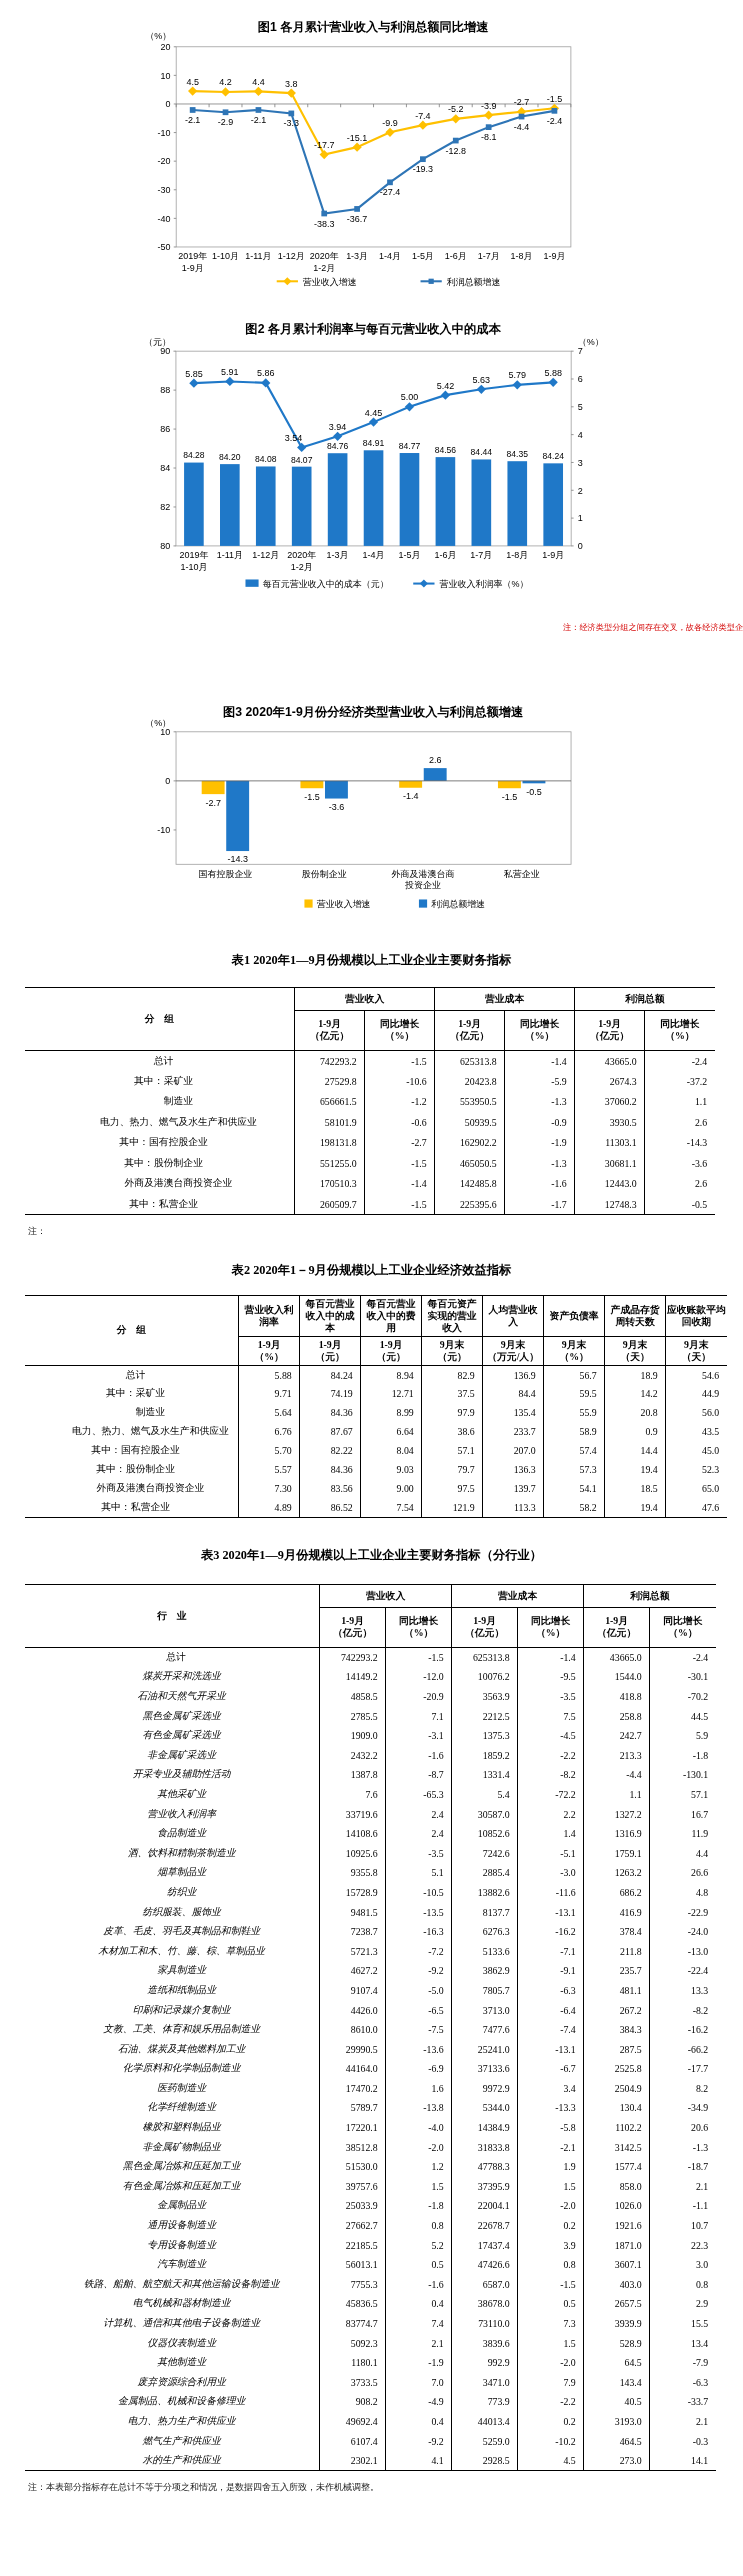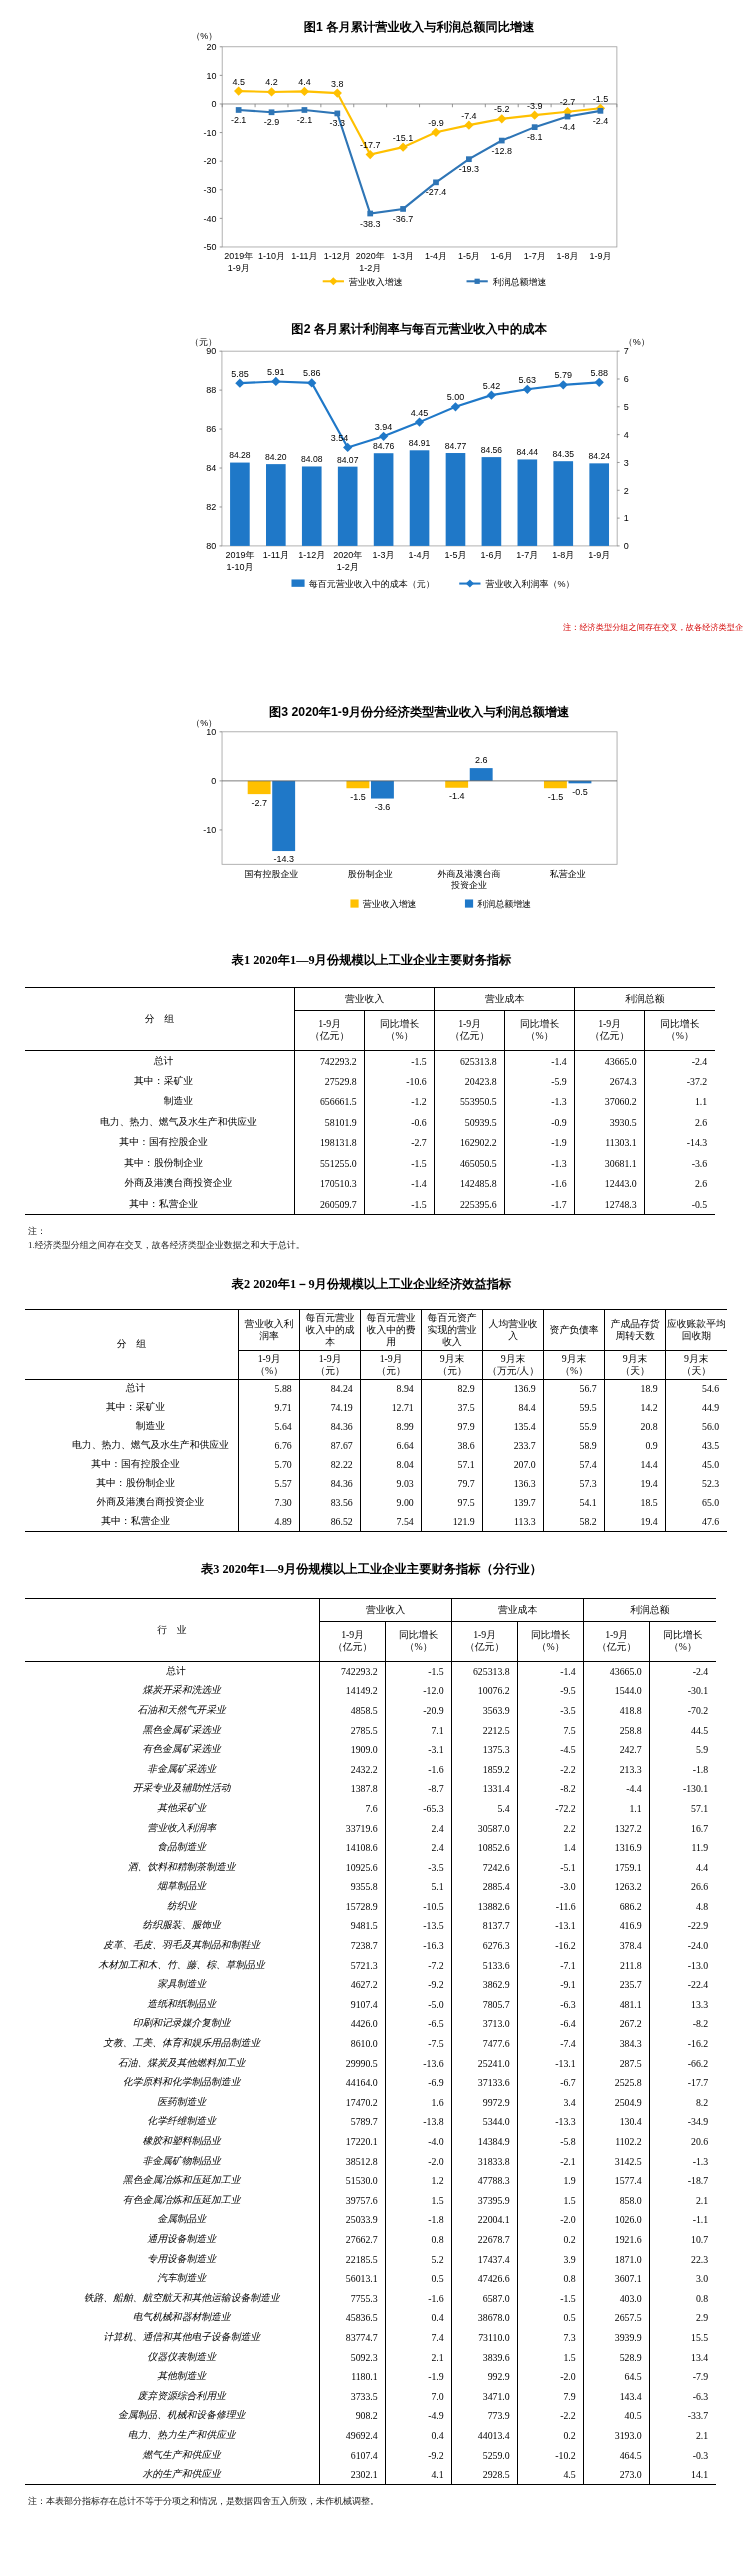--- a/index.html
+++ b/index.html
@@ -1,29 +1,29 @@
 <!DOCTYPE html>
 <html style="font-size:13px"><head>
 <meta charset="utf-8">
 <style>
   html,body{margin:0;padding:0;background:#fff;}
   body{width:743px;height:2576px;overflow:hidden;font-family:"Liberation Sans",sans-serif;color:#000;}
-  .fig{position:relative;margin-left:46px;}
+  .fig{position:relative;}
   svg text{fill:#000;}
   .cttl{font:bold 15px "Liberation Sans",sans-serif;text-anchor:middle;}
   .ax{font:11px "Liberation Sans",sans-serif;}
   .dl{font:11px "Liberation Sans",sans-serif;text-anchor:middle;}
   .dl2{font:10.5px "Liberation Sans",sans-serif;text-anchor:middle;}
   .mid-note{margin-top:18px;margin-left:563px;width:262px;white-space:nowrap;
     font:8.2px "Liberation Serif",serif;color:#d40000;}
   .tbl-title{font:bold 12.3px "Liberation Serif",serif;text-align:center;}
   table{border-collapse:collapse;table-layout:fixed;margin-left:24.6px;
     border-top:1.6px solid #000;border-bottom:1.6px solid #000;
     font-family:"Liberation Serif",serif;font-size:9.8px;}
-  th{font-weight:normal;vertical-align:middle;line-height:1.25;padding:1.6px 0.8px;}
+  th{font-weight:bold;vertical-align:middle;line-height:1.25;padding:1.6px 0.8px;}
   td{padding:0 7.4px 0 0;vertical-align:middle;}
   .vline{border-left:0.8px solid #000;}
   .hline{border-bottom:0.8px solid #000;}
   td.num{text-align:right;}
   td.lab{text-align:center;padding:0 0 0 8.2px;white-space:nowrap;overflow:hidden;}
   .pfx{display:inline-block;width:30px;}
   .ind td.lab{padding-left:19.6px;font-style:italic;}
   #table1 tbody tr{height:20.5px;}
   #table2 tbody tr{height:19px;}
   #table3 tbody tr{height:19.6px;}
@@ -375,21 +375,20 @@
         <td class="num vline">-1.5</td>
         <td class="num vline">225395.6</td>
         <td class="num vline">-1.7</td>
         <td class="num vline">12748.3</td>
         <td class="num vline">-0.5</td>
       </tr>
     </tbody>
 </table>
 <div class="notes">
   <div>注：</div>
-  <div>1.经济类型分组之间存在交叉，故各经济类型企业数据之和大于总计。</div>
 </div>
 
 <div class="tbl-title" style="margin-top:23px;">表2  2020年1－9月份规模以上工业企业经济效益指标</div>
 <table id="table2" style="margin-top:16.4px;">
   <colgroup>
       <col style="width:214px">
       <col span="8" style="width:61px">
     </colgroup>
   <thead>
       <tr>

